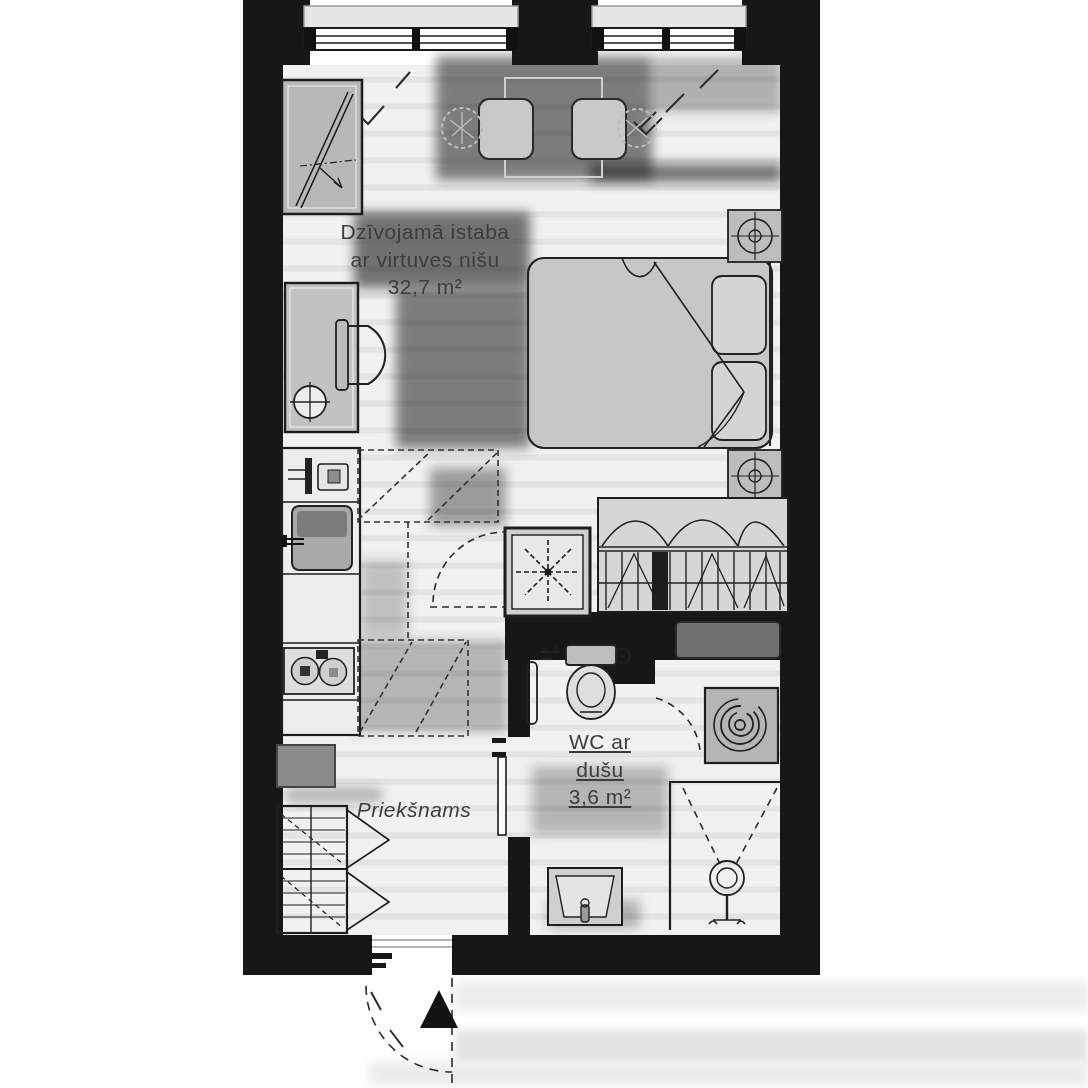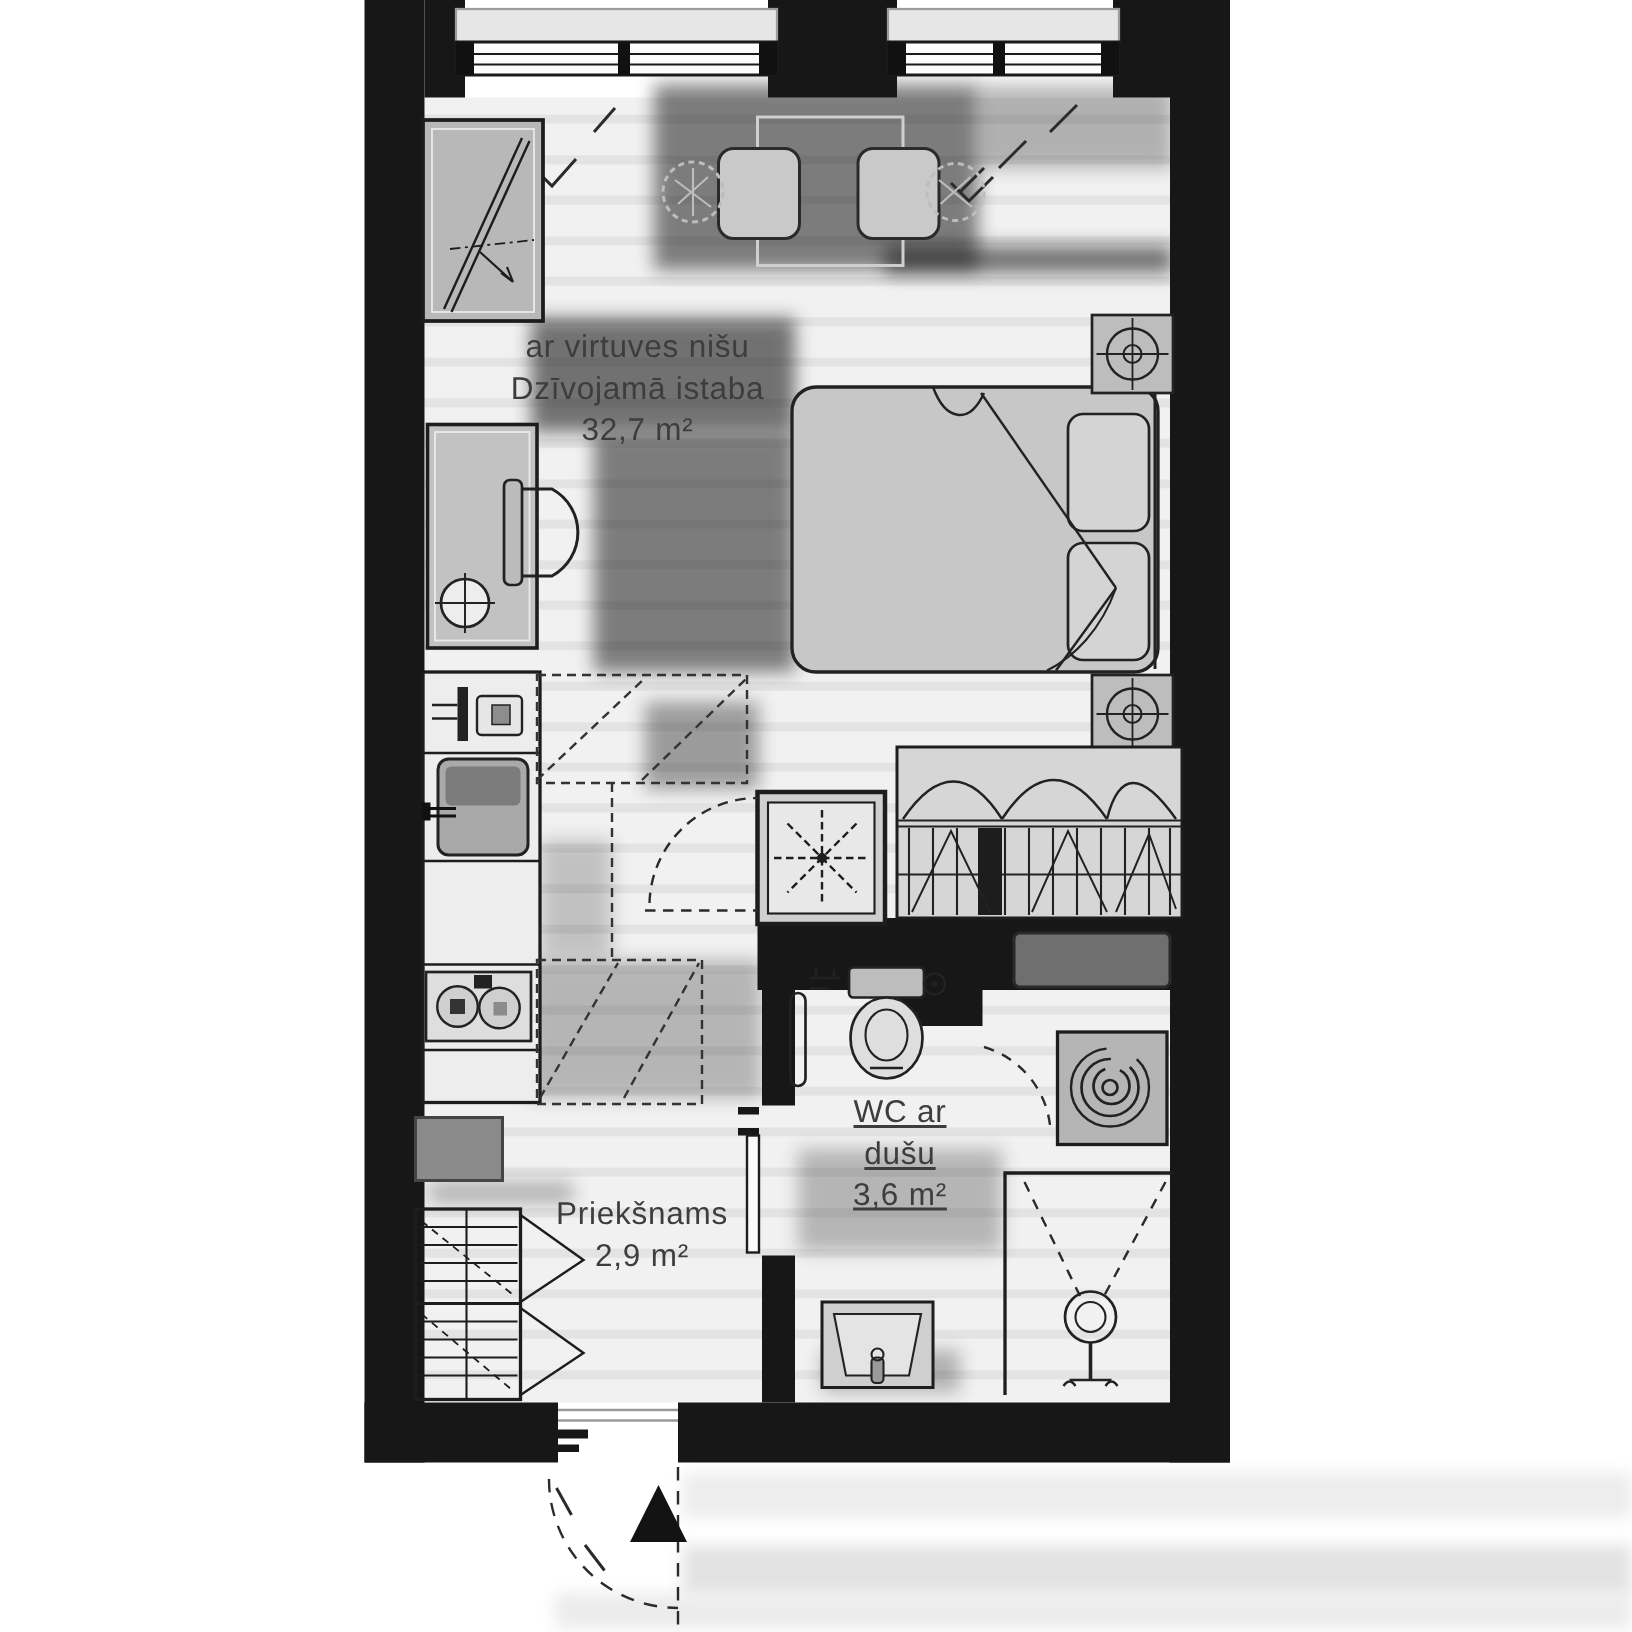--- a/index.html
+++ b/index.html
@@ -285,29 +285,28 @@
       <path d="M670,930 L670,782 L783,782" fill="none" stroke="#1d1d1d" stroke-width="2.2"></path>
       <path d="M683,788 L720,864 M777,788 L736,864" fill="none" stroke="#2b2b2b" stroke-width="1.6" stroke-dasharray="7 6"></path>
       <circle cx="727" cy="878" r="17" fill="none" stroke="#222" stroke-width="1.8"></circle>
       <circle cx="727" cy="878" r="10" fill="none" stroke="#222" stroke-width="1.4"></circle>
       <line x1="727" y1="895" x2="727" y2="920" stroke="#222" stroke-width="2.4"></line>
       <path d="M713,920 H741 M709,924 Q713,918 717,924 M737,924 Q741,918 745,924" fill="none" stroke="#222" stroke-width="1.6"></path>
     </g>
   </svg>
 
   <div class="room-label" style="left:300px;top:218px;width:250px;">
+    <div>Dzīvojamā istaba</div>
     <div>ar virtuves nišu</div>
-    <div>Dzīvojamā istaba</div>
     <div>32,7 m²</div>
   </div>
 
   <div class="room-label" style="left:540px;top:728px;width:120px;text-decoration:underline;">
     <div>WC ar</div>
     <div>dušu</div>
     <div>3,6 m²</div>
   </div>
 
-  <div class="room-label" style="left:328px;top:796px;width:200px;">
+  <div class="room-label" style="left:314px;top:796px;width:200px;font-style:italic;">
     <div>Priekšnams</div>
-    <div>2,9 m²</div>
   </div>
 
 </div>
 
 </body></html>

